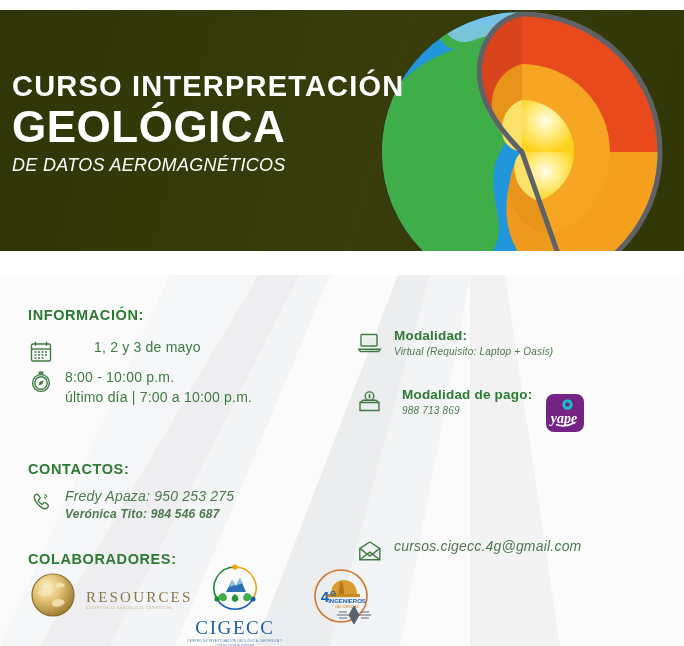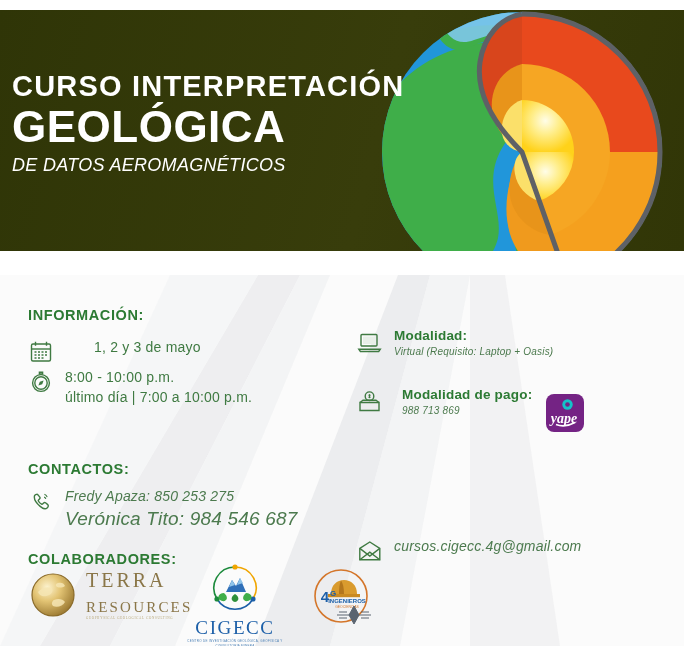--- a/index.html
+++ b/index.html
@@ -250,22 +250,22 @@
       <span class="ico">
         <svg width="24" height="24" viewBox="0 0 24 24" fill="none" stroke="#3f7a42" stroke-width="1.4">
           <path d="M5.6 5.5c1.5-1.6 2.8-1.4 3.6-.4l1.6 2c.5.7.3 1.3-.3 1.9l-1 1c-.3.3-.3.6-.1 1
                    .6 1.2 2 2.6 3.2 3.2.4.2.7.2 1-.1l1-1c.6-.6 1.2-.8 1.9-.3l2 1.6c1 .8 1.2 2.1-.4 3.6
                    -1.5 1.4-4 .9-6.9-1.6C8.3 13.9 4.2 9.9 5.6 5.5Z"></path>
           <path d="M15.4 4.2c1.4.4 2.4 1.5 2.8 2.9" stroke-width="1.1"></path>
           <path d="M15.1 7.1c.9.2 1.5.9 1.7 1.8" stroke-width="1.1"></path>
         </svg>
       </span>
       <span class="txt">
-        <span class="n" style="font-size:14px;">Fredy Apaza: 850 253 275</span>
-        <span class="n" style="font-size:19px;">Verónica Tito: 984 546 687</span>
+        <span class="n" style="font-size:14px;">Fredy Apaza: 950 253 275</span>
+        <span class="n" style="font-size:12px;font-weight:bold;">Verónica Tito: 984 546 687</span>
       </span>
     </div>
 
     <div class="row" style="left:355px;top:218px;margin-top:44px;">
       <span class="ico">
         <svg width="26" height="24" viewBox="0 0 26 24" fill="none" stroke="#3f7a42" stroke-width="1.4">
           <path d="M2.8 8.4 12.8 2l10 6.4v11.4H2.8Z"></path>
           <path d="m2.8 19.8 10-7.6 10 7.6"></path>
           <path d="m2.8 8.4 10 7.6 10-7.6"></path>
         </svg>
@@ -300,21 +300,20 @@
         </defs>
         <circle cx="25" cy="25" r="21" fill="url(#goldG)"></circle>
         <g fill="#f6e6b4" opacity="0.85">
           <path d="M10 22c4-4 9-6 13-4 3 2 1 6-2 7-4 2-9 2-11-3Z"></path>
           <path d="M26 30c4-2 9-1 11 2-2 4-8 6-12 4-2-2-1-5 1-6Z"></path>
           <path d="M30 13c3-1 6 0 7 3-3 2-7 2-9 0-.5-1.3 0-2.5 2-3Z"></path>
         </g>
         <circle cx="25" cy="25" r="21" fill="none" stroke="#8a6a28" stroke-width="1.2"></circle>
       </svg>
       <div style="margin-left:8px;">
-        <div class="terra-name terra-1">TERRA</div>
         <div class="terra-name terra-2">RESOURCES</div>
         <div class="terra-name terra-3">GEOPHYSICAL GEOLOGICAL CONSULTING</div>
       </div>
     </div>
 
     <div class="logo" style="left:185px;top:2px;width:100px;">
       <svg width="100" height="52" viewBox="0 0 100 52">
         <g transform="translate(50,26)">
           <path d="M0,-21 A21,21 0 0 1 18,11" fill="none" stroke="#f0a500" stroke-width="1.6"></path>
           <path d="M-18,11 A21,21 0 0 1 0,-21" fill="none" stroke="#1c8a3c" stroke-width="1.6"></path>

